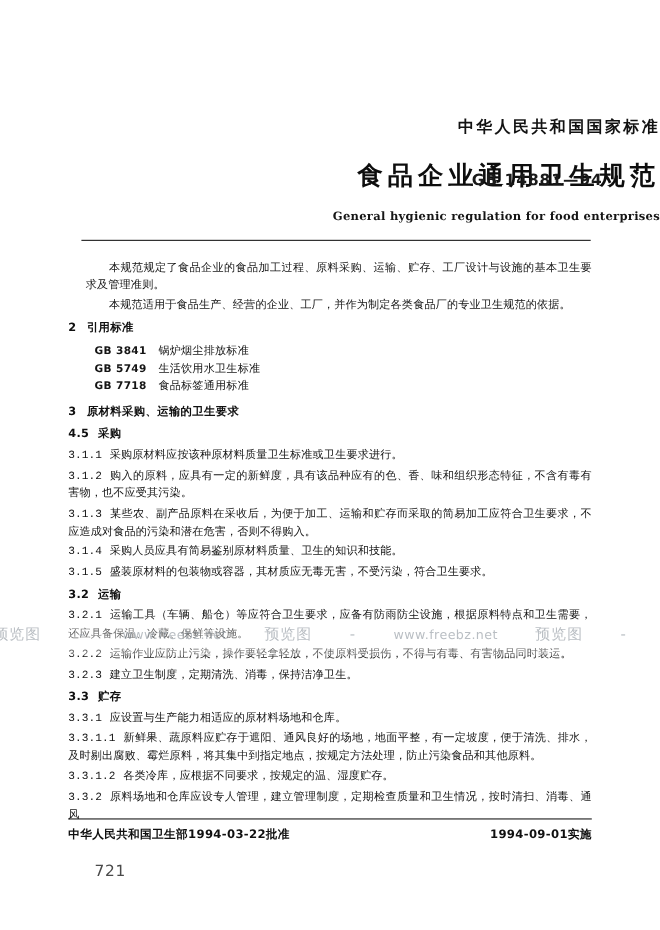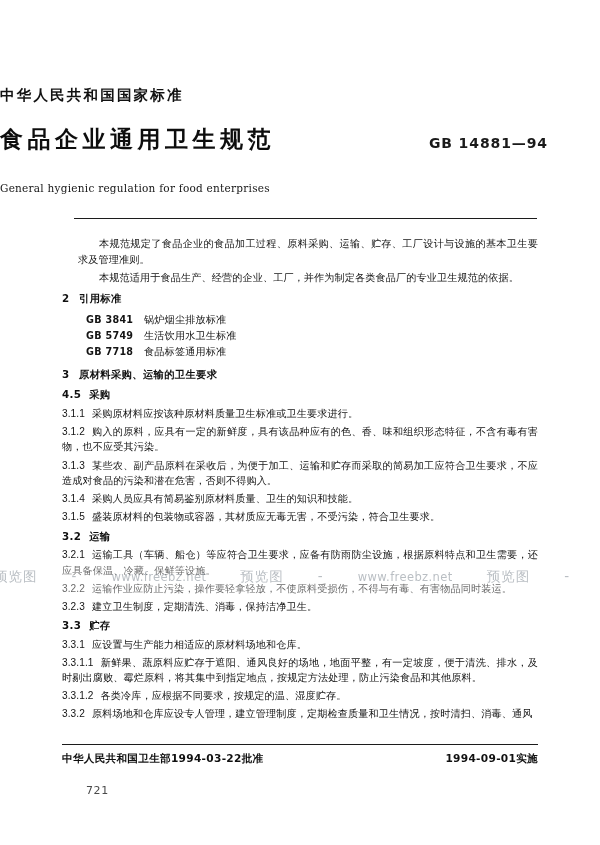--- a/index.html
+++ b/index.html
@@ -15,22 +15,22 @@
     overflow: hidden;
     font-family: "DejaVu Sans", "Liberation Sans", sans-serif;
     color: #111111;
   }
 
   
   .hdr {
     position: absolute;
     left: 0;
     right: 0;
-    top: 87px;
-    text-align: left;
+    top: 108px;
+    text-align: right;
   }
   .natl-std {
     font-size: 14.5px;
     font-weight: bold;
     letter-spacing: 2.2px;
     color: #121212;
     line-height: 1.2;
   }
   .title-row {
     position: relative;
@@ -49,23 +49,23 @@
     right: 52px;
     top: 9px;
     font-size: 14px;
     font-weight: bold;
     letter-spacing: 0.9px;
     color: #1a1a1a;
     font-family: "DejaVu Sans", "Liberation Sans", sans-serif;
     white-space: nowrap;
   }
   .eng-title {
-    margin-top: 28px;
+    margin-top: 16px;
     font-size: 10.5px;
-    font-weight: normal;
+    font-weight: bold;
     letter-spacing: 0.25px;
     color: #151515;
     font-family: "DejaVu Serif", "Liberation Serif", serif;
   }
 
   
   .rule-top {
     position: absolute;
     left: 74px;
     width: 463px;
@@ -112,21 +112,21 @@
   .para.indent { text-indent: 21px; margin-left: 16px; }
   .clause {
     font-size: 10.1px;
     color: #141414;
     line-height: 1.54;
     margin: 0 0 2.5px 0;
     letter-spacing: 0.15px;
     text-align: justify;
   }
   .clause .cn {
-    font-family: Liberation Sans, sans-serif;
+    font-family: Liberation Mono, monospace;
     letter-spacing: 0.1px;
     padding-right: 7px;
   }
   .subhead {
     font-size: 10.3px;
     font-weight: bold;
     color: #101010;
     margin: 4px 0 3px 0;
     line-height: 1.5;
     letter-spacing: 0.3px;
@@ -160,21 +160,21 @@
     align-items: baseline;
     font-size: 10.6px;
     font-weight: bold;
     color: #101010;
     letter-spacing: 0.3px;
   }
   .pageno {
     position: absolute;
     left: 86px;
     top: 784px;
-    font-size: 11px;
+    font-size: 14px;
     color: #4a4a4a;
     letter-spacing: 0.6px;
   }
 
   
   .wm-band {
     position: absolute;
     left: 0;
     right: 0;
     top: 566px;

